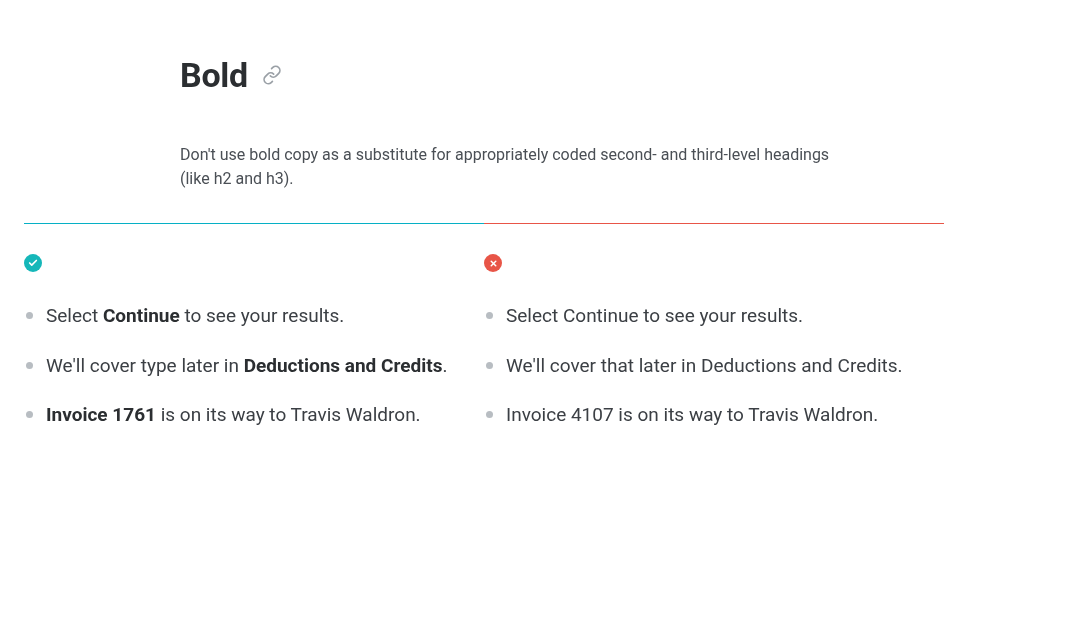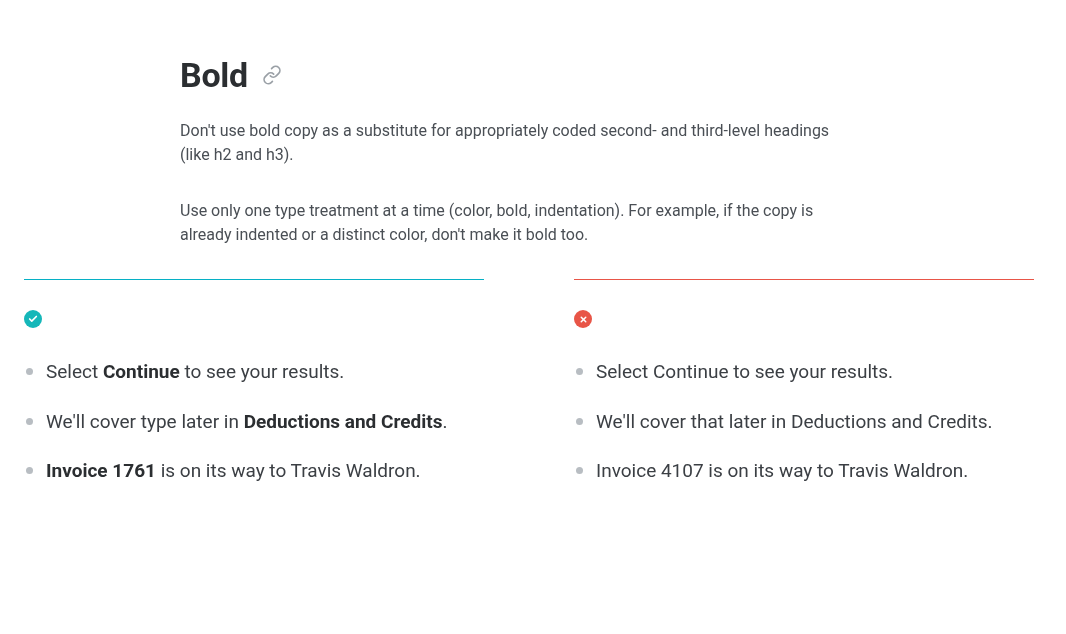--- a/index.html
+++ b/index.html
@@ -12,39 +12,38 @@
     overflow: hidden;
   }
   .content-wrap {
     padding: 55px 0 0 180px;
     max-width: 850px;
   }
   .heading-row {
     display: flex;
     align-items: center;
     gap: 14px;
-    margin-bottom: 24px;
+    margin-bottom: 48px;
   }
   h1 {
     font-size: 34px;
     font-weight: 700;
     color: #2b2e31;
     letter-spacing: -0.3px;
   }
   .anchor svg { display: block; }
   .para {
     font-size: 16px;
     line-height: 1.5;
     color: #4a4f55;
     margin-bottom: 32px;
     max-width: 660px;
   }
   .examples {
     display: flex;
-    gap: 90px;
     padding: 0 24px;
     margin-top: 8px;
   }
   .col {
     flex: 0 0 460px;
   }
   .rule {
     height: 1px;
     margin-bottom: 30px;
   }
@@ -90,21 +89,20 @@
   <div class="heading-row">
     <h1>Bold</h1>
     <span class="anchor">
       <svg width="20" height="20" viewBox="0 0 24 24" fill="none" stroke="#9aa0a6" stroke-width="2" stroke-linecap="round" stroke-linejoin="round">
         <path d="M10 13a5 5 0 0 0 7.07 0l3-3a5 5 0 0 0-7.07-7.07l-1.5 1.5"></path>
         <path d="M14 11a5 5 0 0 0-7.07 0l-3 3a5 5 0 0 0 7.07 7.07l1.5-1.5"></path>
       </svg>
     </span>
   </div>
   <p class="para">Don't use bold copy as a substitute for appropriately coded second- and third-level headings (like h2 and h3).</p>
-  <p class="para">Use only one type treatment at a time (color, bold, indentation). For example, if the copy is already indented or a distinct color, don't make it bold too.</p>
 </div>
 
 <div class="examples">
   <div class="col">
     <div class="rule good"></div>
     <div class="badge good">
       <svg width="10" height="10" viewBox="0 0 24 24" fill="none" stroke="#ffffff" stroke-width="4" stroke-linecap="round" stroke-linejoin="round">
         <polyline points="20 6 9 17 4 12"></polyline>
       </svg>
     </div>

